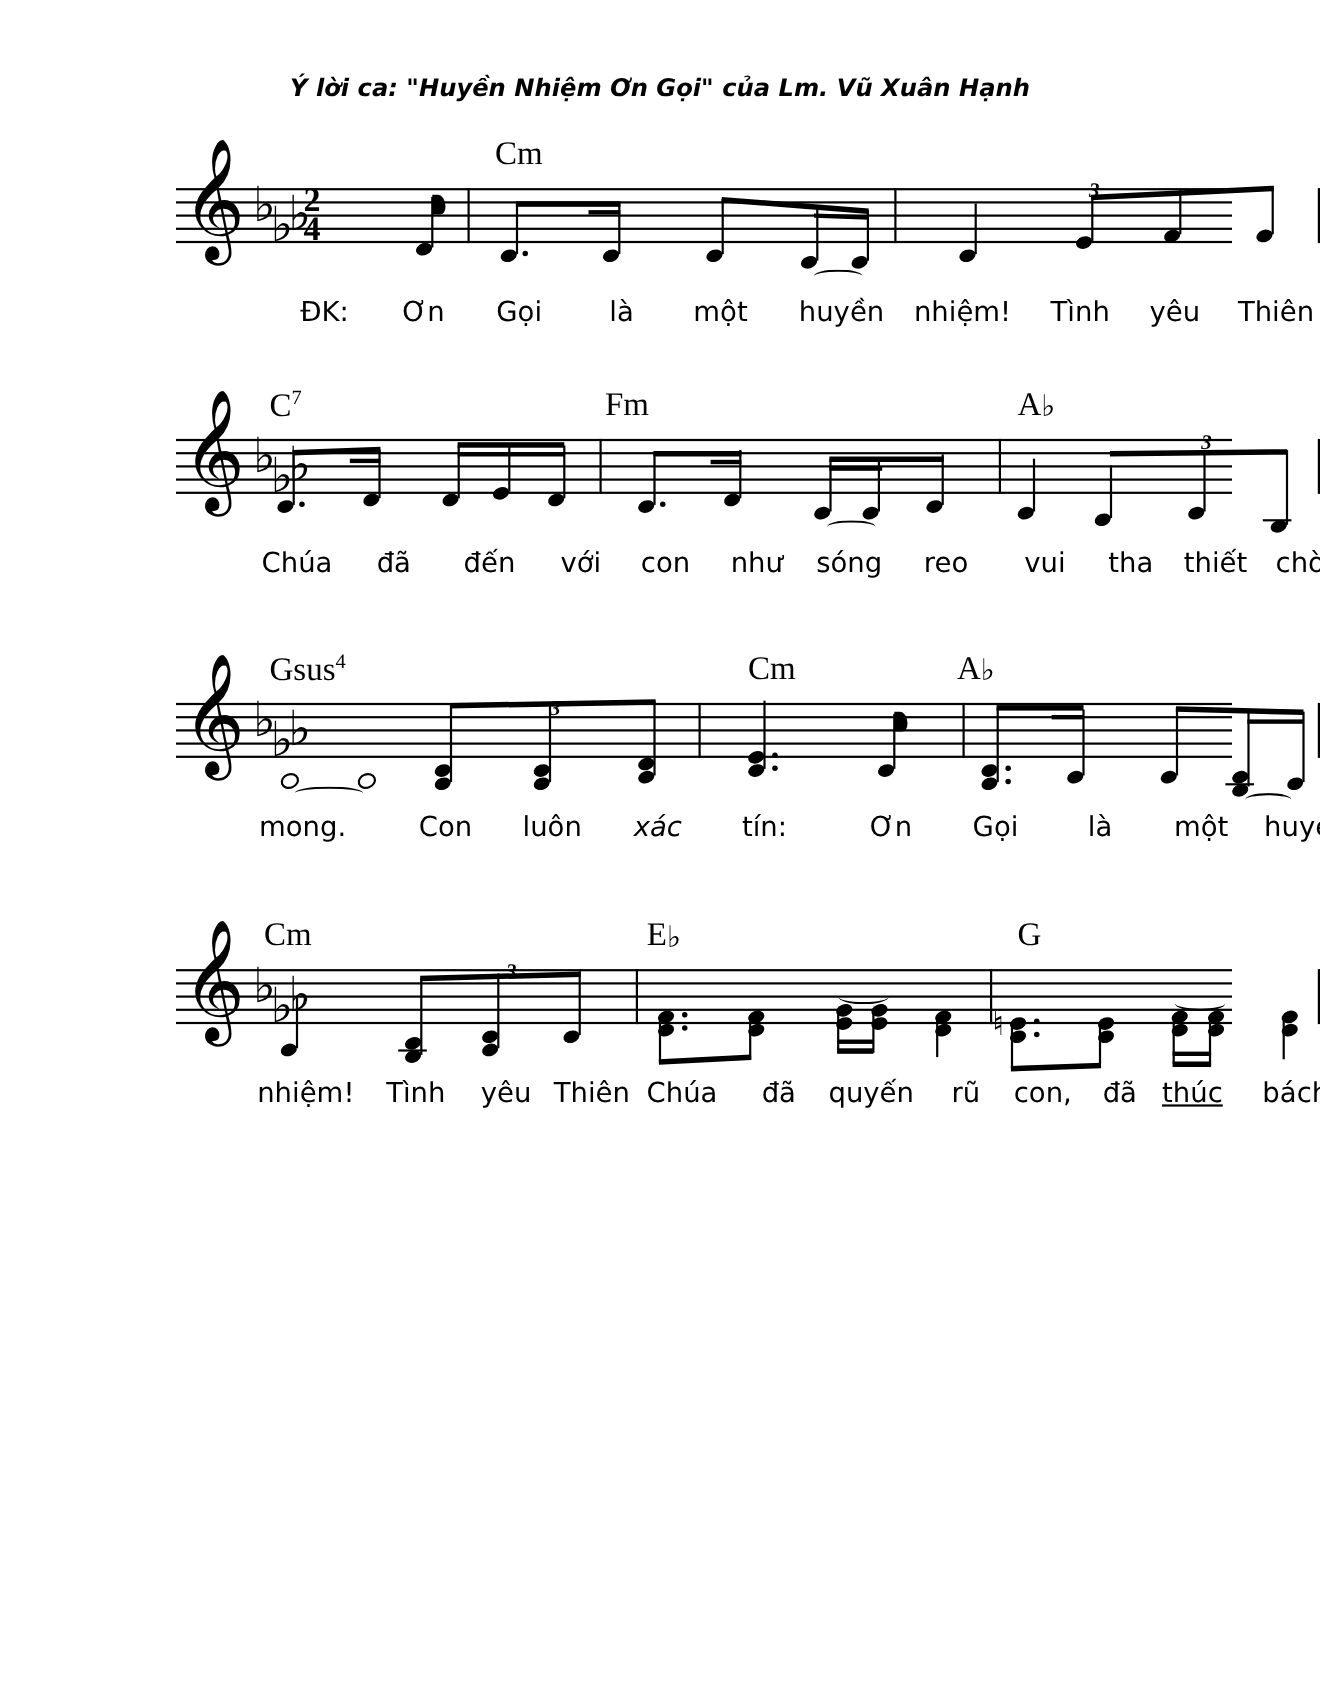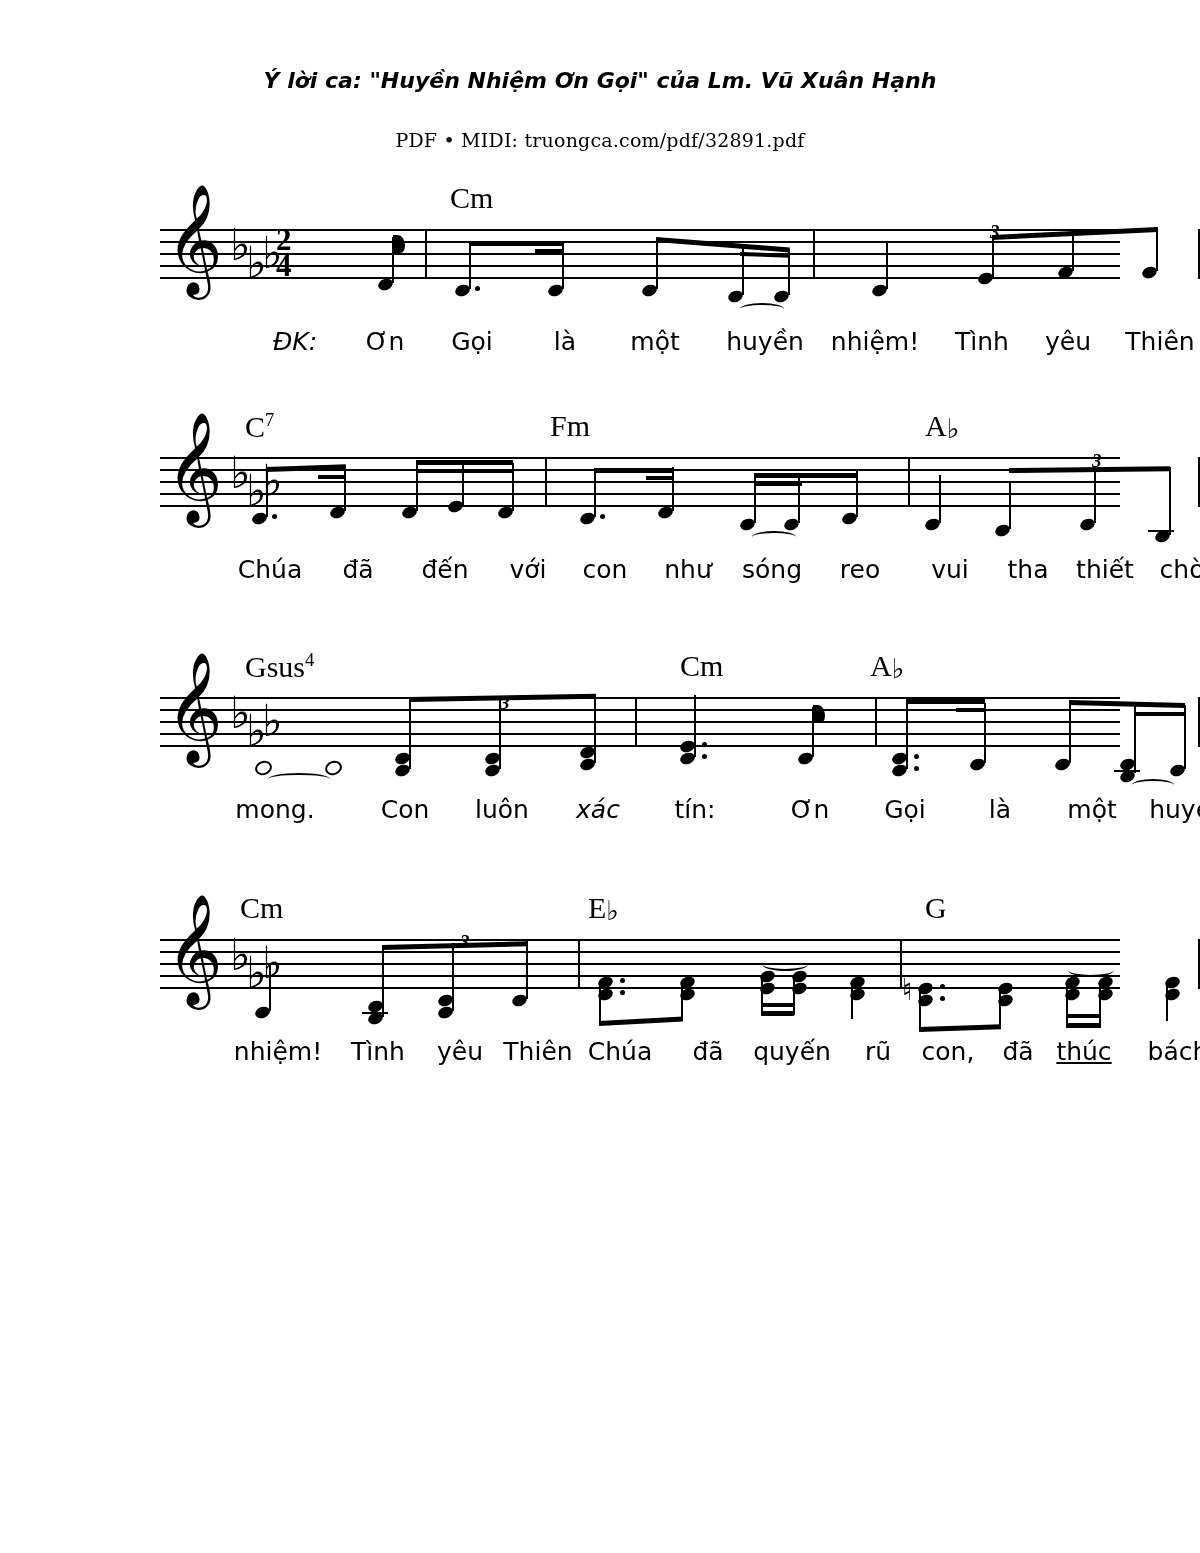--- a/index.html
+++ b/index.html
@@ -219,21 +219,20 @@
     white-space: nowrap;
     transform: translateX(-50%);
   }
 </style>
 </head>
 <body>
 
 <div class="sheet">
 
   <div class="subtitle">Ý lời ca: "Huyền Nhiệm Ơn Gọi" của Lm. Vũ Xuân Hạnh</div>
-  <div class="source">PDF • MIDI: truongca.com/pdf/32891.pdf</div>
 
   <div class="system" style="margin-top:18px;">
     <div class="staff">
       <div class="line"></div>
         <div class="line"></div>
         <div class="line"></div>
         <div class="line"></div>
         <div class="line"></div>
     </div>
     <div class="clef" style="top:22px;">𝄞</div>
@@ -278,21 +277,21 @@
     <div class="stem" style="left:806px; top:74px; height:46px;"></div>
     <div class="note" style="left:898px; top:104px;"></div>
     <div class="stem" style="left:912px; top:68px; height:40px;"></div>
     <div class="note" style="left:978px; top:98px;"></div>
     <div class="stem" style="left:992px; top:62px; height:40px;"></div>
     <div class="note" style="left:1062px; top:98px;"></div>
     <div class="stem" style="left:1076px; top:58px; height:44px;"></div>
     <div class="beam" style="left:912px; top:66px; width:166px; transform:rotate(-2.8deg);"></div>
 
     <div class="lyrics">
-      <span class="lyric" style="left:135px;font-style:italic;">ĐK:</span>
+      <span class="lyric" style="left:135px;">ĐK:</span>
       <span class="lyric" style="left:225px;">Ơn</span>
       <span class="lyric" style="left:312px;">Gọi</span>
       <span class="lyric" style="left:405px;">là</span>
       <span class="lyric" style="left:495px;">một</span>
       <span class="lyric" style="left:605px;">huyền</span>
       <span class="lyric" style="left:715px;">nhiệm!</span>
       <span class="lyric" style="left:822px;">Tình</span>
       <span class="lyric" style="left:908px;">yêu</span>
       <span class="lyric" style="left:1000px;">Thiên</span>
     </div>

